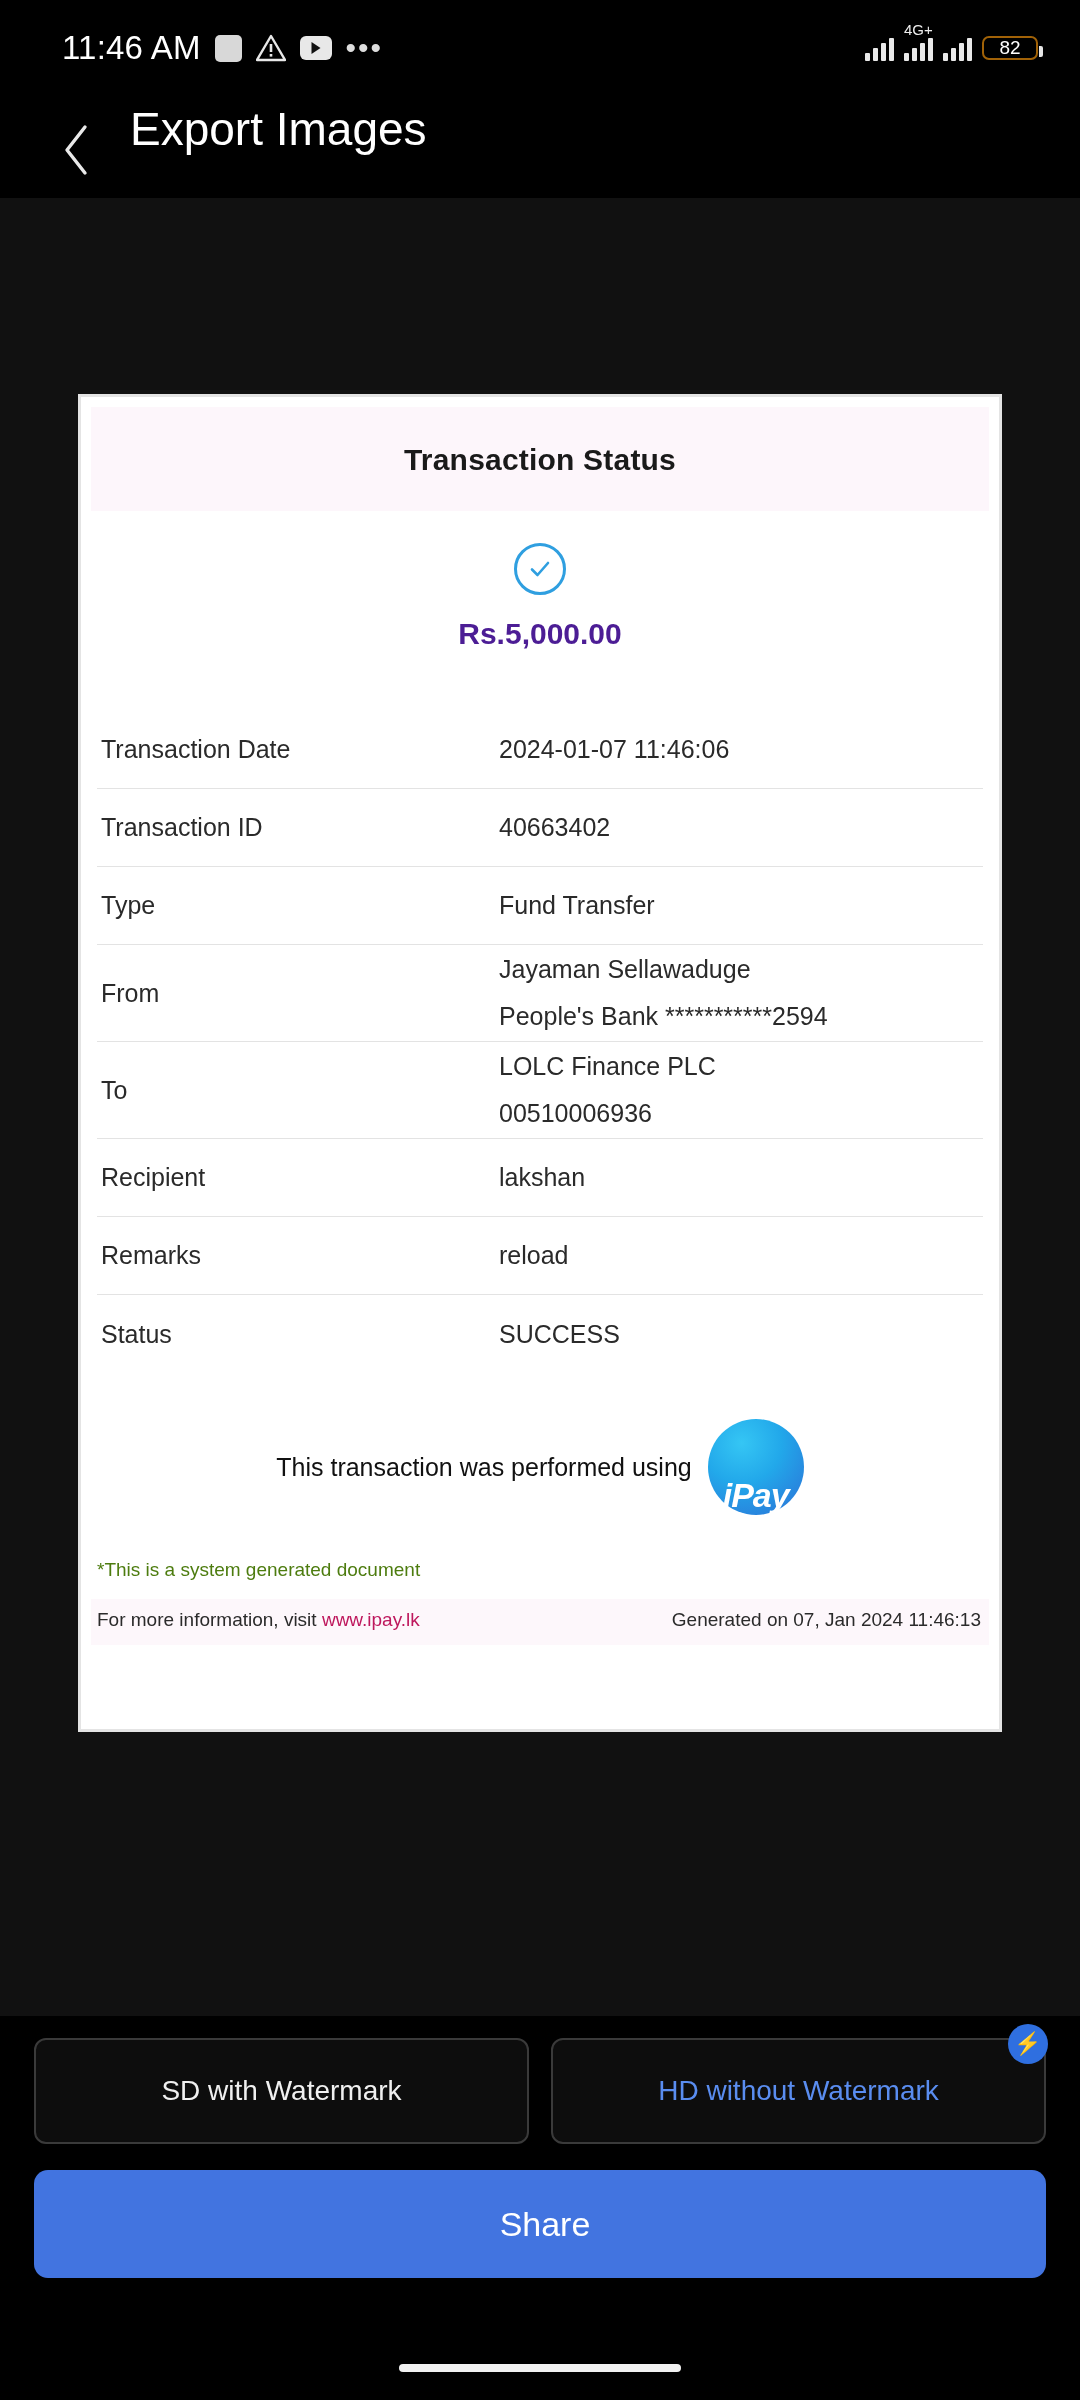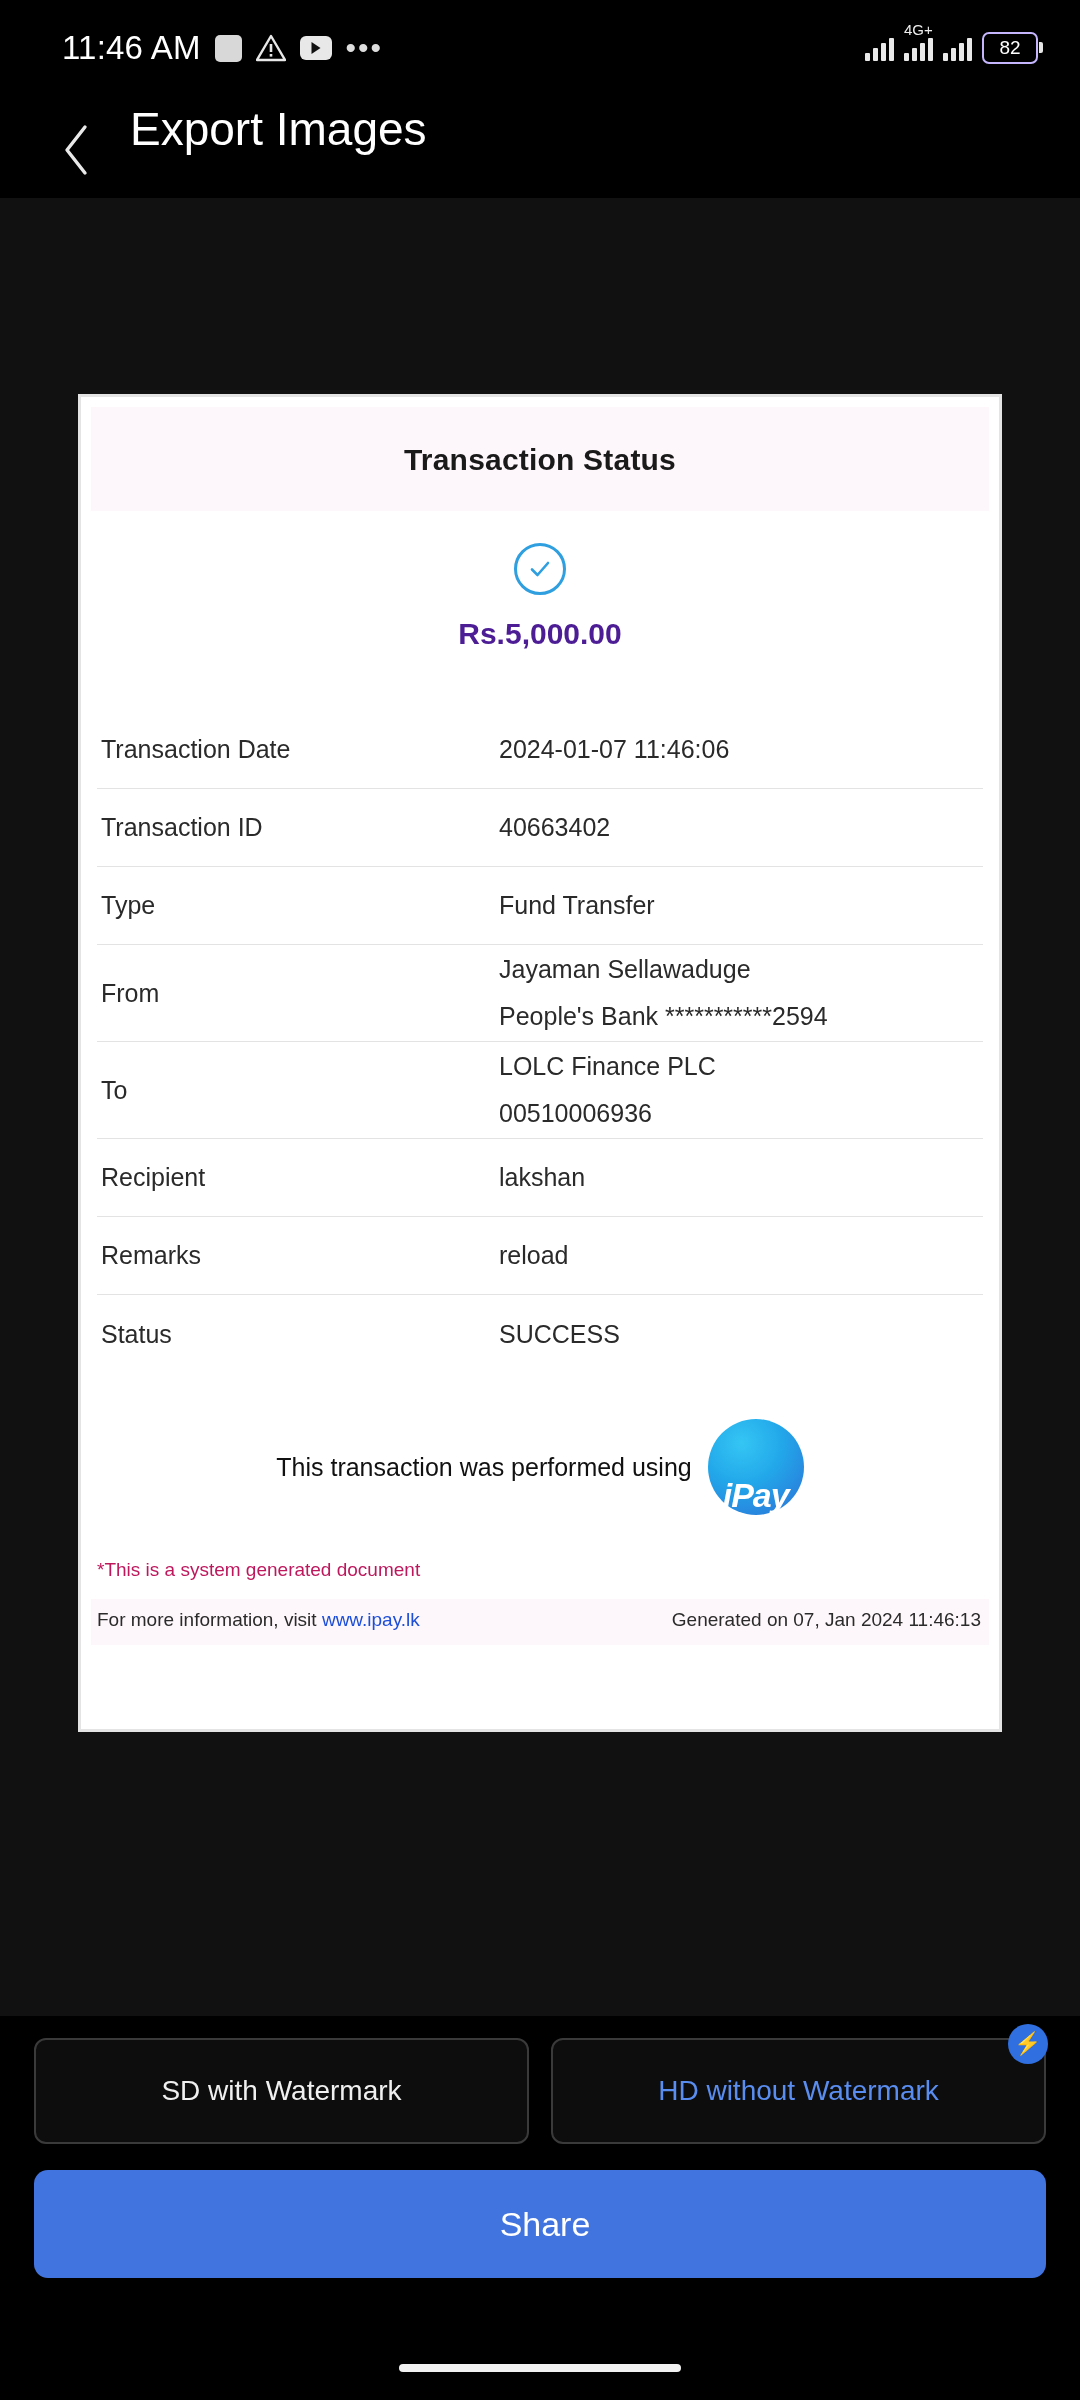--- a/index.html
+++ b/index.html
@@ -76,22 +76,22 @@
   .net-group { display: flex; align-items: flex-end; gap: 4px; position: relative; }
   .net-label {
     position: absolute;
     top: -14px; left: 0;
     font-size: 15px;
     color: #eee;
     letter-spacing: 0;
   }
   .net-group .bars { margin-left: 0; }
   .battery {
-    width: 56px; height: 32px;
-    border: 2px solid #c4b5fd;
+    width: 56px; height: 24px;
+    border: 2px solid #a16207;
     border-radius: 7px;
     display: flex; align-items: center; justify-content: center;
     position: relative;
     text-align: right;
   }
   .battery::after {
     content: "";
     position: absolute;
     right: -7px; top: 8px;
     width: 4px; height: 11px;
@@ -221,35 +221,35 @@
   }
   .ipay-logo .txt {
     font-size: 34px;
     color: #fff;
     font-style: italic;
     font-weight: bold;
     letter-spacing: -1px;
   }
   .sysnote {
     font-size: 19px;
-    color: #be185d;
+    color: #4d7c0f;
     margin-top: 34px;
     padding-left: 6px;
   }
   .footer-line {
     display: flex;
     justify-content: space-between;
     align-items: center;
     background: #fdf7fb;
     margin-top: 18px;
     padding: 10px 8px 14px 6px;
     font-size: 19px;
     color: #2b2b2b;
   }
-  .footer-line a { color: #1d4ed8; text-decoration: none; margin-top: 14px; }
+  .footer-line a { color: #be185d; text-decoration: none; margin-top: 14px; }
   .footer-bottom-space { height: 70px; }
 
   
   .bottom {
     flex: 0 0 320px;
     background: #000;
     padding: 22px 34px 0 34px;
   }
   .quality-row {
     display: flex;

